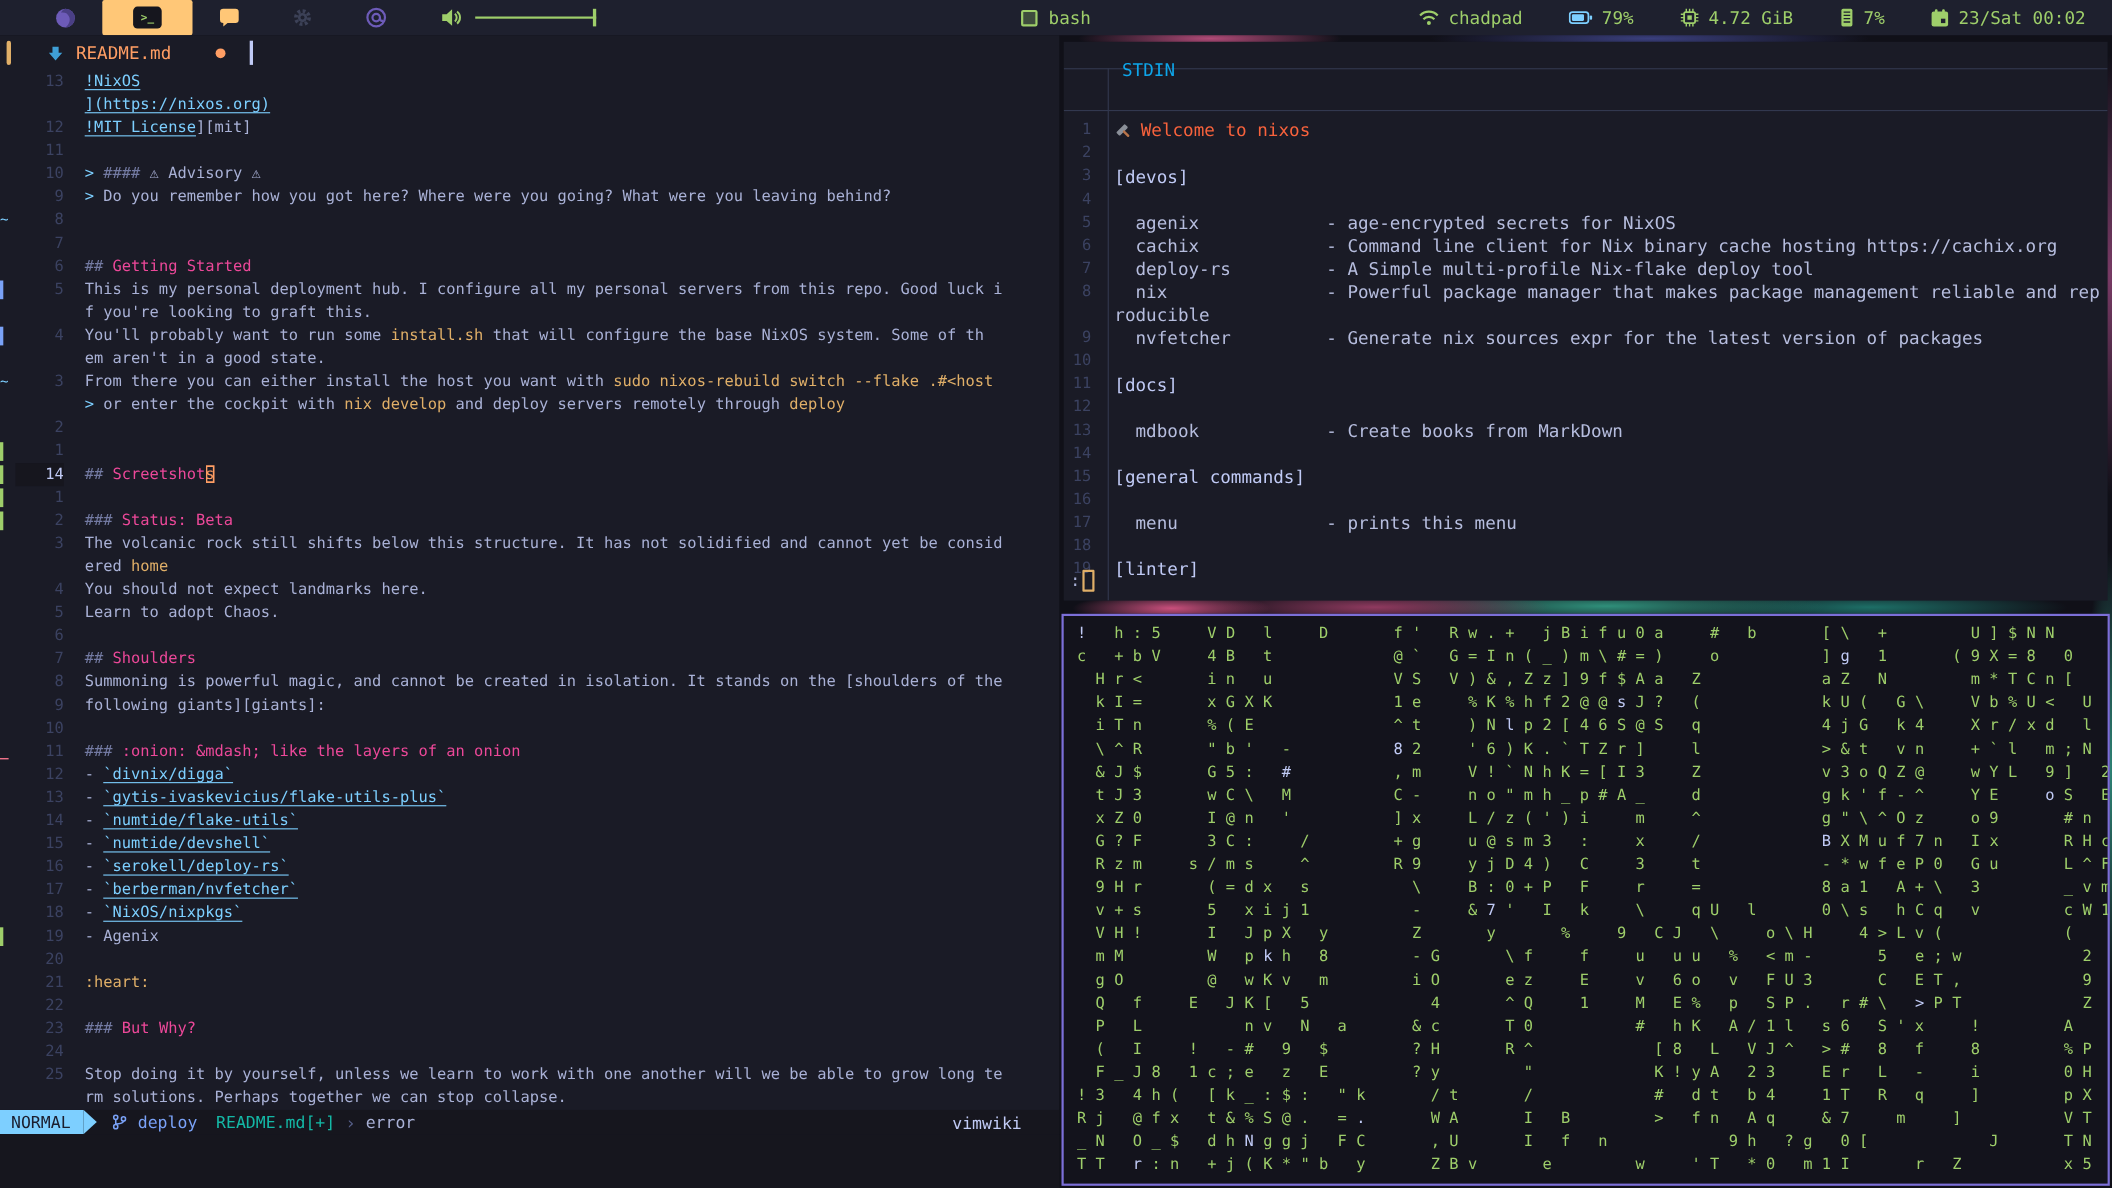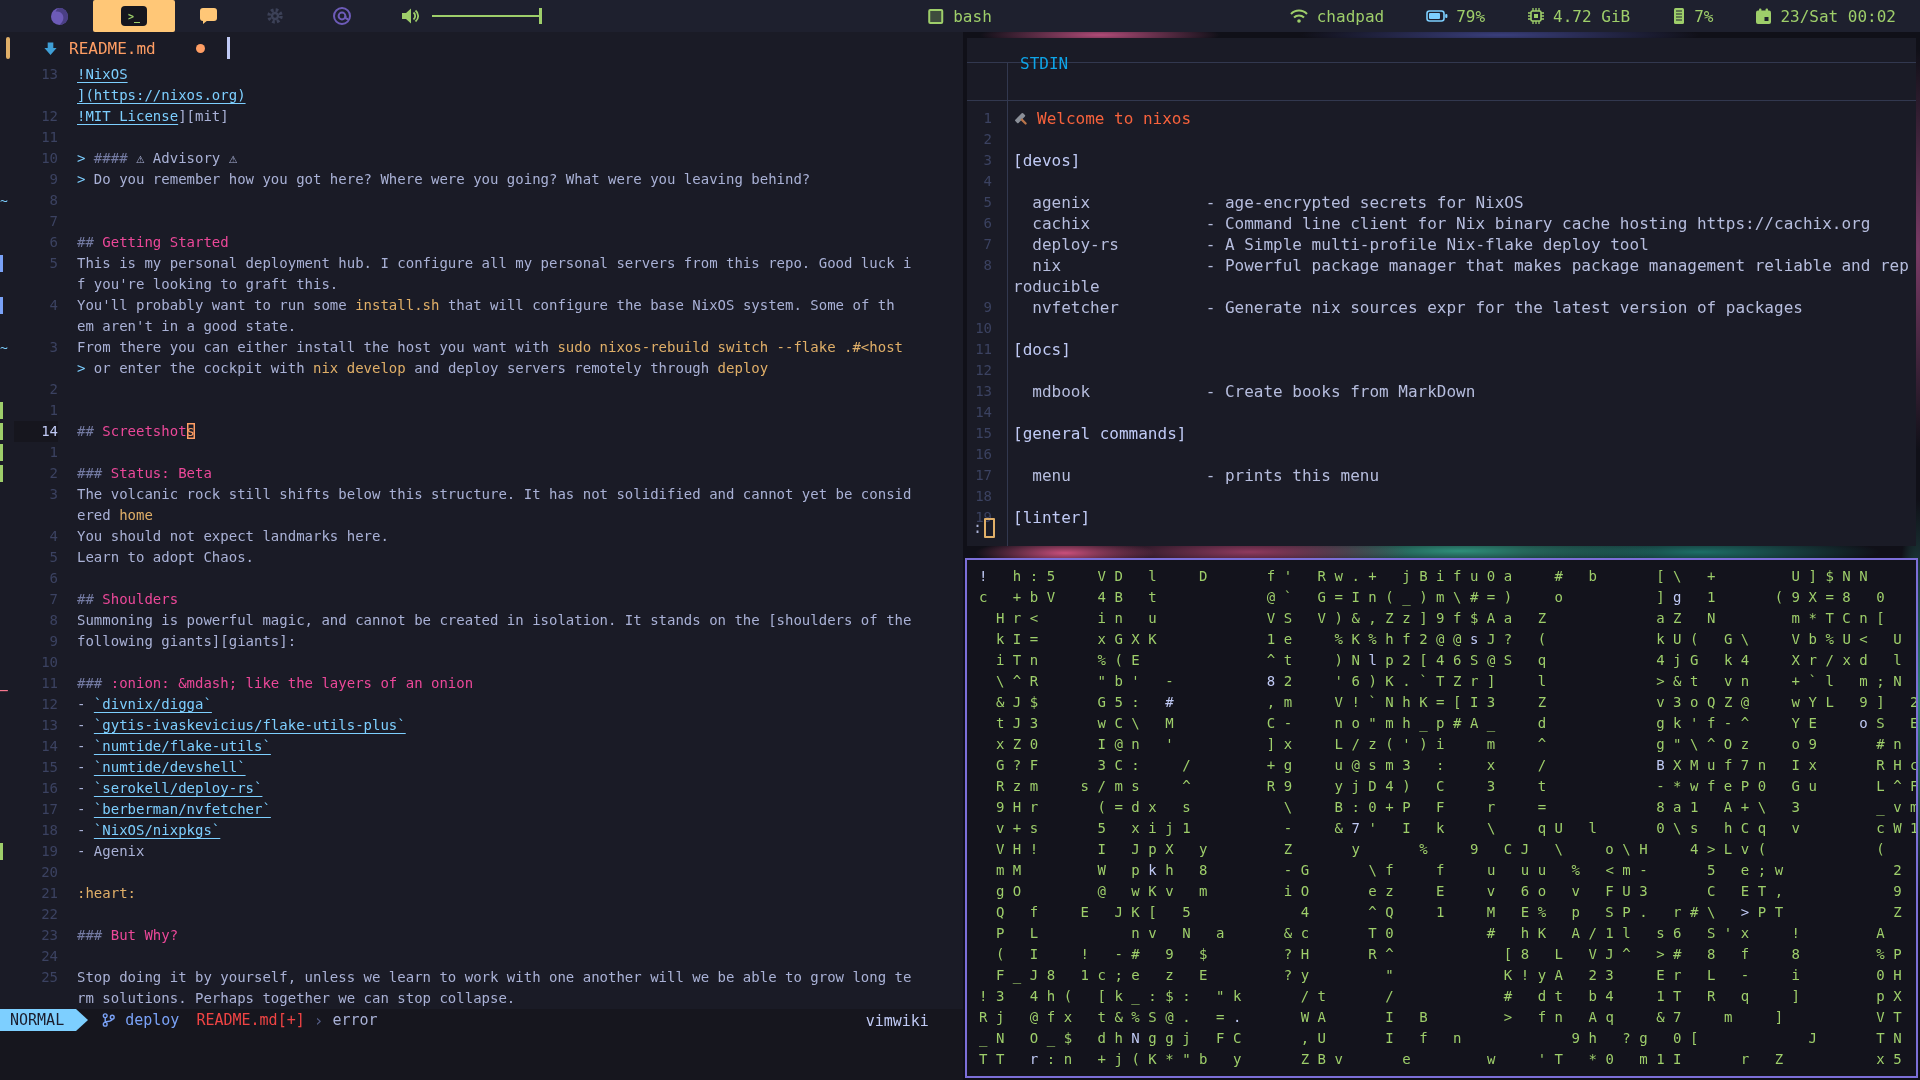--- a/index.html
+++ b/index.html
@@ -63,21 +63,21 @@
   .st-cursor { box-shadow:inset 0 0 0 1.5px #ff9e64; color:#ff9e64; }
 
   
   #statusline { height:22px; flex:0 0 auto; background:#16161e; display:flex; align-items:center; font-size:15px; color:#a9b1d6; overflow:hidden; }
   .sl-mode { background:#7dcfff; color:#1b1e2e; font-weight:normal; padding:0 12px 0 10px; height:22px; display:flex; align-items:center; }
   .tri-r { width:0; height:0; border-top:11px solid transparent; border-bottom:11px solid transparent; border-left:12px solid #7dcfff; }
   .tri-l { width:0; height:0; border-top:11px solid transparent; border-bottom:11px solid transparent; border-right:12px solid #7dcfff; }
   .sl-time { background:#7dcfff; color:#1b1e2e; font-weight:bold; padding:0 14px; height:22px; display:flex; align-items:center; }
   .sl-sep { color:#565f89; font-size:16px; }
   .sl-blue { color:#7aa2f7; }
-  .sl-grey { color:#ef4444; }
+  .sl-grey { color:#14b8a6; }
   .sl-white { color:#c0caf5; }
   #statusline .lgrp { display:flex; align-items:center; gap:9px; }
   #statusline .rgrp { margin-left:auto; display:flex; align-items:center; gap:9px;flex-direction:column; }
   #cmdline { flex:1 1 auto; background:#16161e; }
 
   
   #pager {
     position:absolute; left:967px; top:38px; width:949px; height:508px;
     background:#1a1b26; overflow:hidden; color:#c0caf5;
   }

